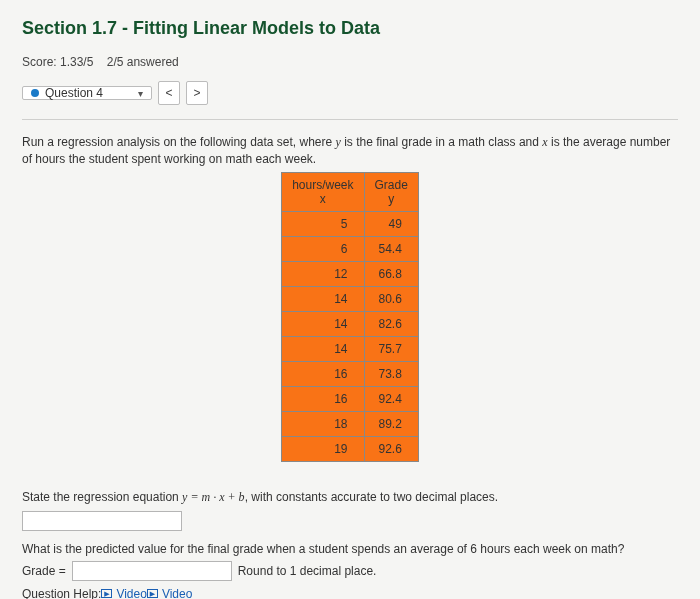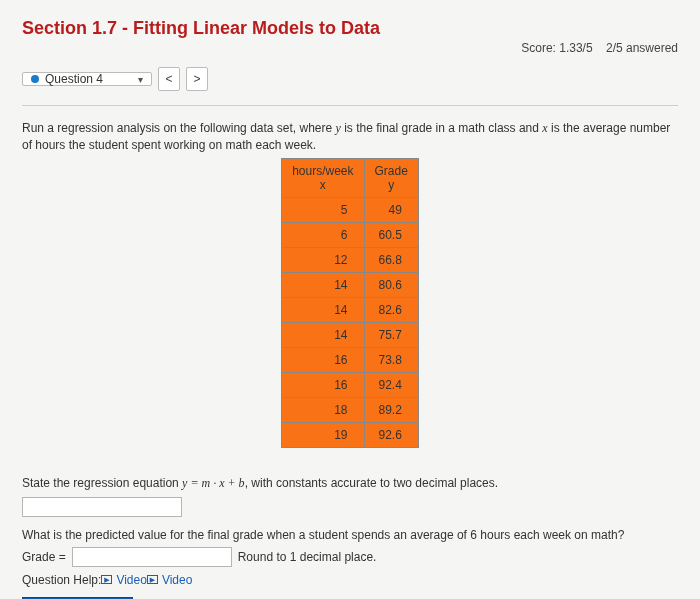--- a/index.html
+++ b/index.html
@@ -13,28 +13,27 @@
       color: #333;
     }
     .page {
       background: #f5f5f3;
       padding: 18px 22px;
       min-height: 599px;
     }
     h1 {
       font-size: 18px;
       font-weight: bold;
-      color: #b91c1c;
-      margin-bottom: 2px;
+      color: #14532d;
+      margin-bottom: 16px;
     }
     .score-line {
       font-size: 12px;
       color: #444;
       margin-bottom: 12px;
-      text-align: right;
     }
     .score-line .answered { margin-left: 10px; }
     .qbar {
       display: flex;
       align-items: center;
       gap: 6px;
       margin-bottom: 14px;
     }
     .qselect {
       display: flex;
@@ -191,21 +190,21 @@
         </th>
       </tr>
     </thead>
     <tbody>
       <tr>
           <td>5</td>
           <td>49</td>
         </tr>
       <tr>
           <td>6</td>
-          <td>60.5</td>
+          <td>54.4</td>
         </tr>
       <tr>
           <td>12</td>
           <td>66.8</td>
         </tr>
       <tr>
           <td>14</td>
           <td>80.6</td>
         </tr>
       <tr>

